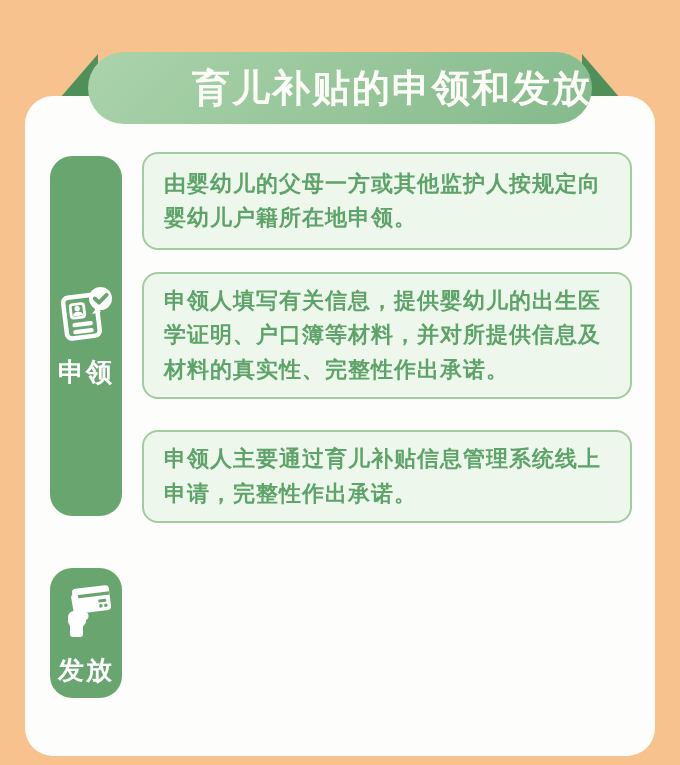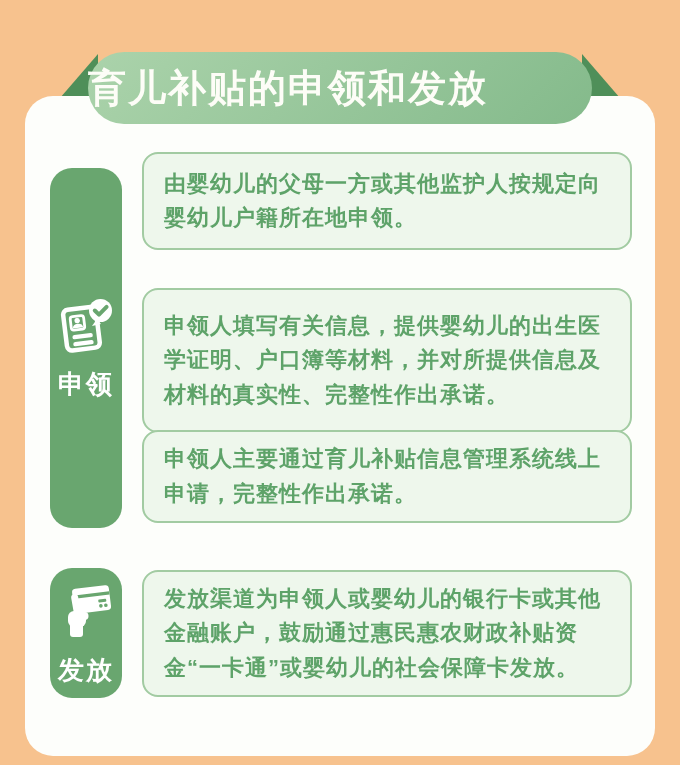--- a/index.html
+++ b/index.html
@@ -22,32 +22,32 @@
   .fold.left{ left:60px; clip-path:polygon(100% 0,100% 100%,0 100%); }
   .fold.right{ left:582px; clip-path:polygon(0 0,100% 100%,0 100%); }
   .card{
     position:absolute; left:25px; top:96px; width:630px; height:660px;
     background:var(--card); border-radius:28px; z-index:2;
   }
   .banner{
     position:absolute; left:88px; top:52px; width:504px; height:72px;
     border-radius:36px; z-index:3;
     background:linear-gradient(135deg,var(--banner-light),var(--banner-dark));
-    display:flex; align-items:center; justify-content:flex-start;
+    display:flex; align-items:center; justify-content:flex-end;
   }
   .banner span{
     color:var(--title-text); font-size:38px; font-weight:900;
     letter-spacing:2px; white-space:nowrap;
   }
   .side-bar{
     position:absolute; left:25px; width:72px; border-radius:22px;
     background:var(--bar-green);
     display:flex; flex-direction:column; align-items:center; justify-content:center;
   }
-  .side-bar.bar1{ top:72px; height:360px; gap:14px; }
+  .side-bar.bar1{ top:60px; height:360px; gap:14px; }
   .side-bar.bar2{ top:472px; height:130px; gap:16px; }
   .side-label{
     color:#ffffff; font-size:26px; font-weight:900; letter-spacing:2px;
     writing-mode:horizontal-tb; white-space:nowrap;
   }
   .icon{ width:58px; height:58px; display:block; }
   .icon svg{ display:block; }
   .icon .w-f{ fill:#ffffff; }
   .icon .w-s{ fill:none; stroke:#ffffff; }
   .icon .g-f{ fill:var(--bar-green); }
@@ -56,21 +56,21 @@
     position:absolute; left:117px; width:490px; box-sizing:border-box;
     background:var(--box-bg); border:2px solid var(--box-border);
     border-radius:16px; padding:10px 20px;
     display:flex; align-items:center;
   }
   .info-box p{
     margin:0; color:var(--text-green); font-size:22px; font-weight:600;
     letter-spacing:1px; line-height:1.55; word-break:break-all;
   }
   .box1{ top:56px;  height:98px;  }
-  .box2{ top:192px; height:145px; }
+  .box2{ top:176px; height:127px; }
   .box3{ top:334px; height:93px;  }
   .box4{ top:474px; height:127px; }
 </style>
 </head>
 <body>
 
 <div class="page">
 
   <div class="fold left"></div>
   <div class="fold right"></div>
@@ -122,23 +122,20 @@
             <rect class="w-f" x="15.5" y="15" width="7" height="23" rx="3.5" transform="rotate(-10 19 26)"></rect>
             <rect class="w-f" x="11" y="32" width="18" height="16" rx="6"></rect>
             <circle class="w-f" cx="27.5" cy="37" r="4"></circle>
             <rect class="w-f" x="13" y="44" width="13" height="14" rx="3"></rect>
           </g>
         </svg>
       </span>
       <span class="side-label">发放</span>
     </div>
 
-    <div class="info-box box4">
-      <p>发放渠道为申领人或婴幼儿的银行卡或其他金融账户，鼓励通过惠民惠农财政补贴资金“一卡通”或婴幼儿的社会保障卡发放。</p>
-    </div>
 
   </div>
 
   <div class="banner">
     <span>育儿补贴的申领和发放</span>
   </div>
 
 </div>
 
 </body></html>

